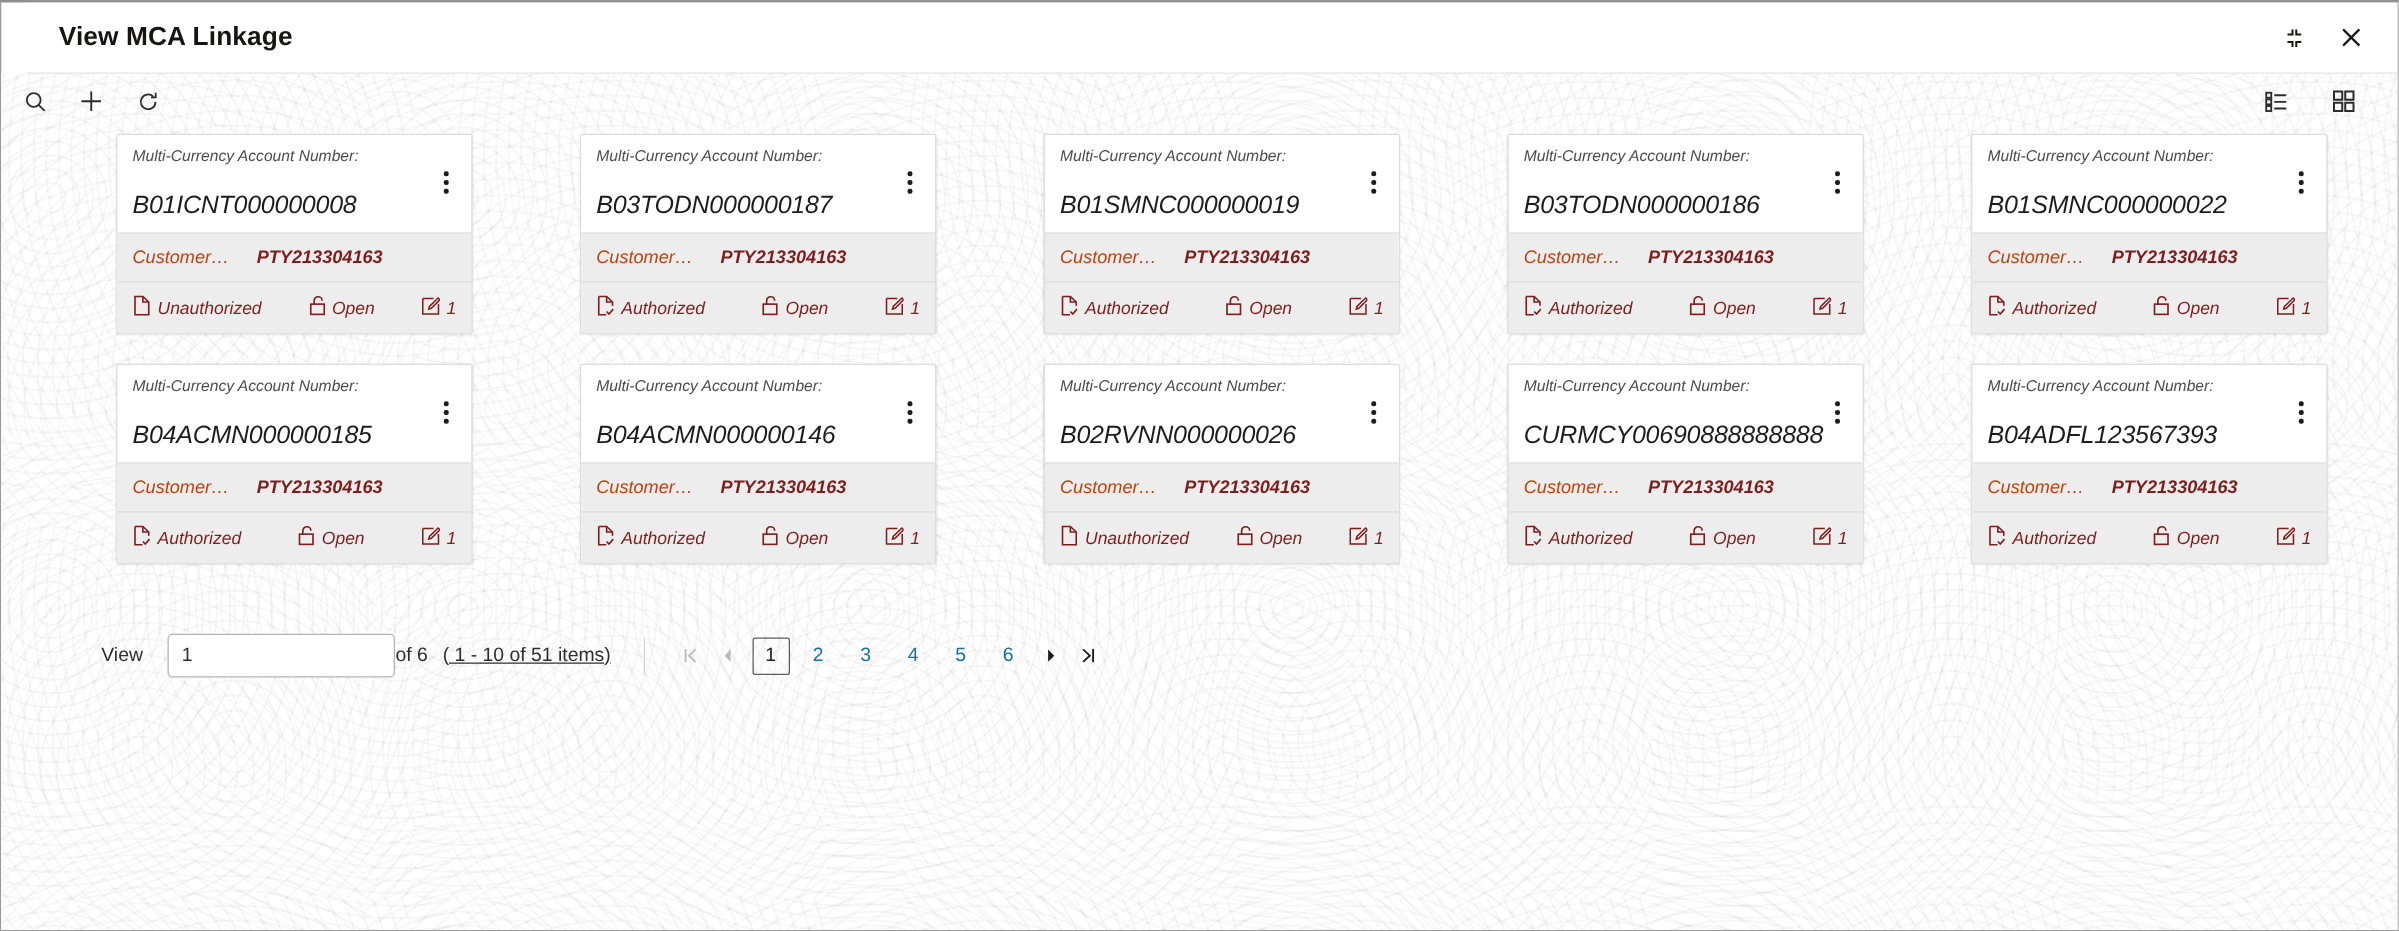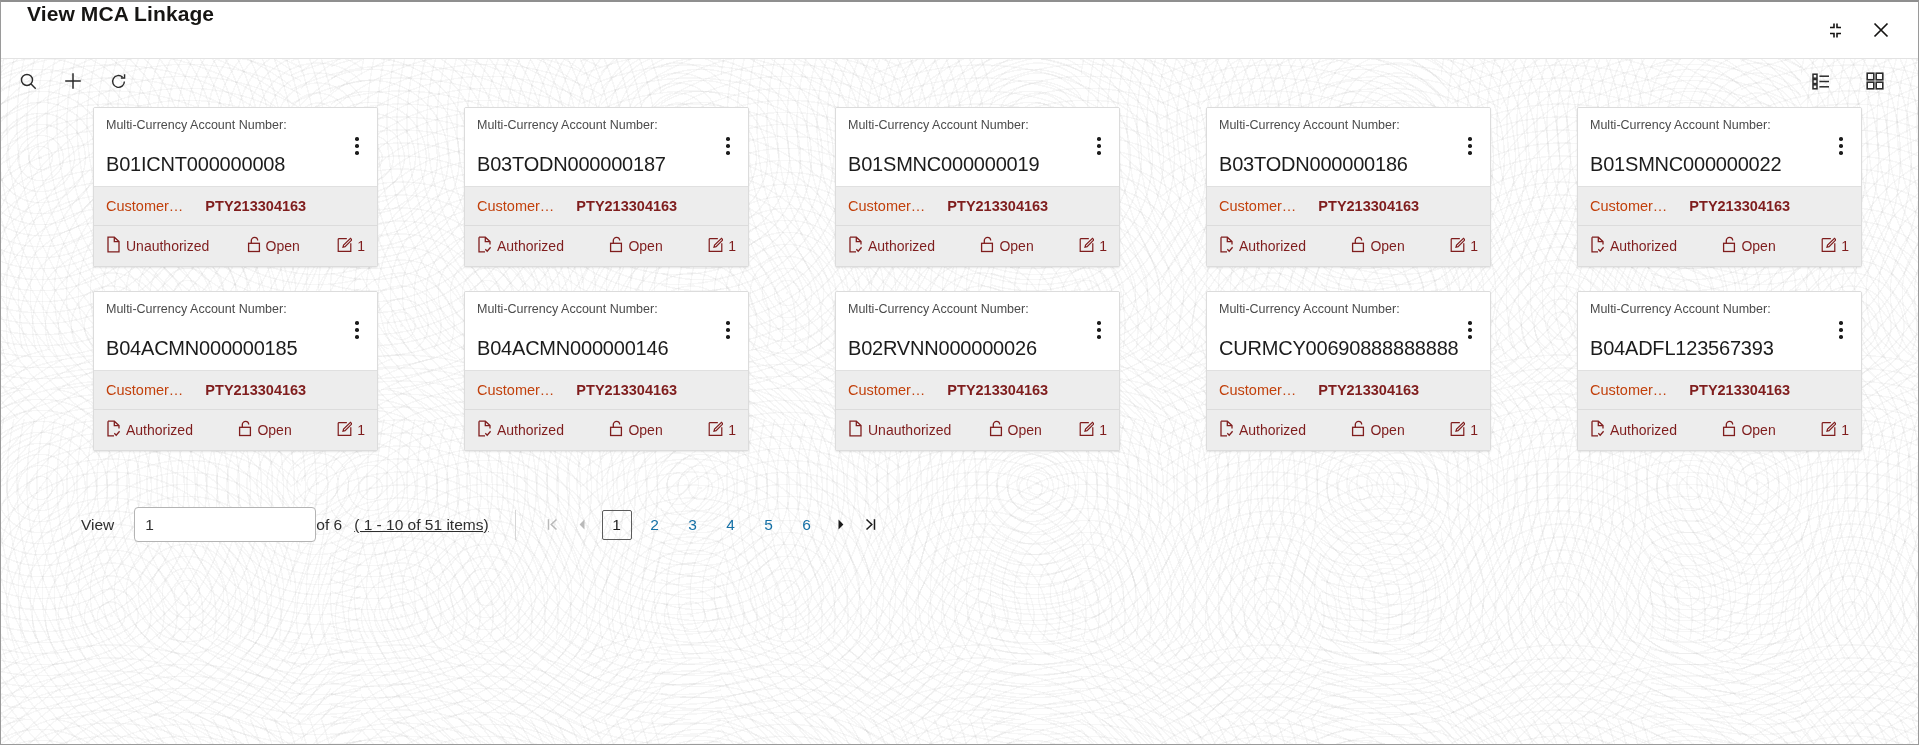--- a/index.html
+++ b/index.html
@@ -24,24 +24,26 @@
     overflow: hidden;
   }
 
   
   .titlebar {
     height: 57px;
     min-height: 57px;
     background: #ffffff;
     border-bottom: 1px solid #e3e3e3;
     display: flex;
+    align-items: center;
     justify-content: space-between;
     padding: 0 24px 0 26px;
     position: relative;
     z-index: 5;
+    margin-left: 20px;
   }
   .title-text {
     font-size: 21px;
     font-weight: bold;
     color: #161513;
     letter-spacing: 0.1px;
   }
   .title-actions { display: flex; align-items: center; gap: 20px; }
   .title-btn {
     width: 26px; height: 26px;
@@ -88,20 +90,21 @@
     display: flex; align-items: center; justify-content: center;
     cursor: pointer;
     color: #2b2b2b;
   }
 
   
   .card-area {
     position: relative;
     z-index: 2;
     padding: 4px 0 0 0;
+    font-style: italic;
   }
   .card-row {
     display: flex;
     gap: 0;
     padding-left: 92px;
   }
   .card-row + .card-row { margin-top: 24px; }
 
   .card {
     width: 285px;

